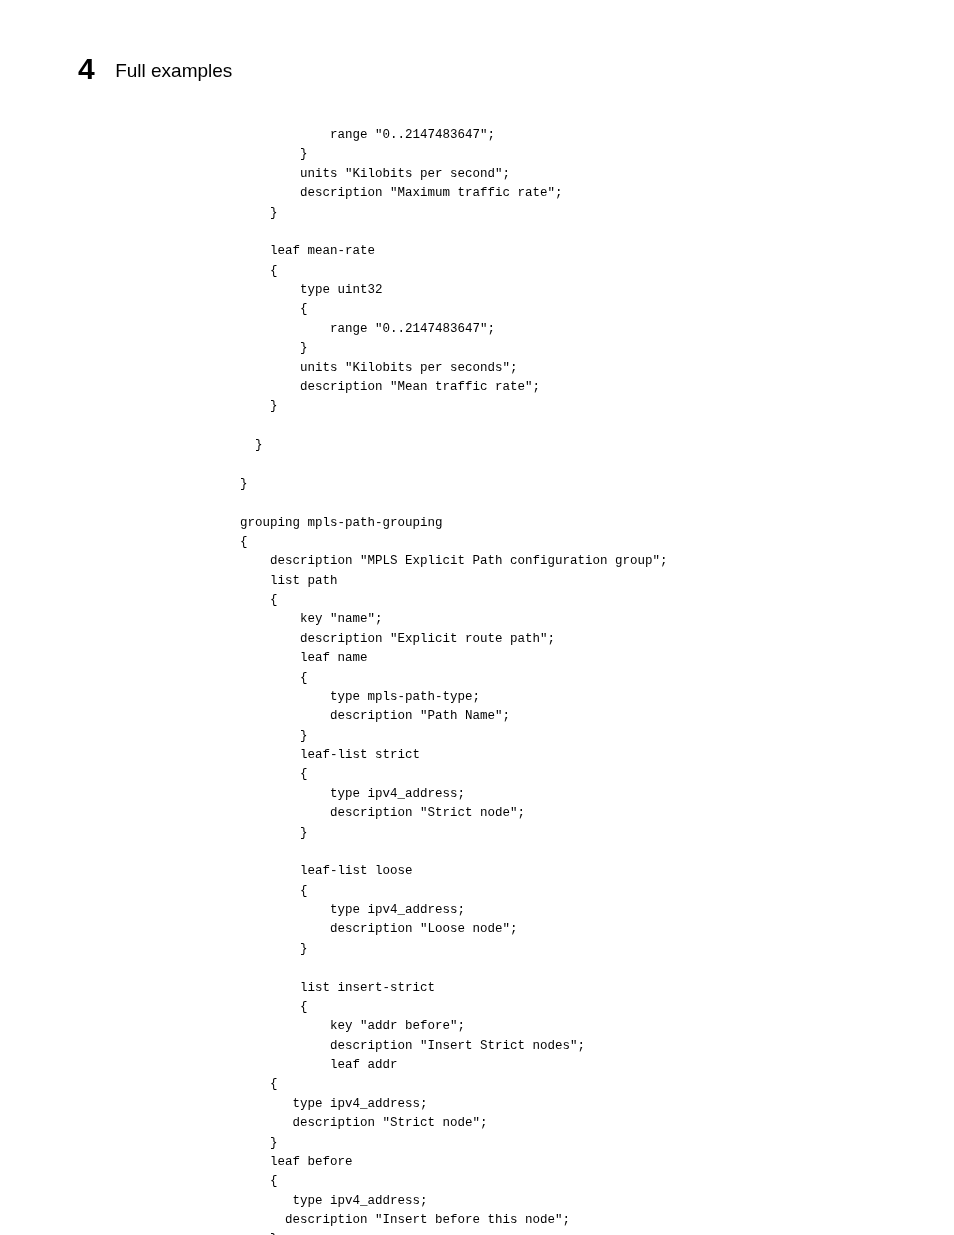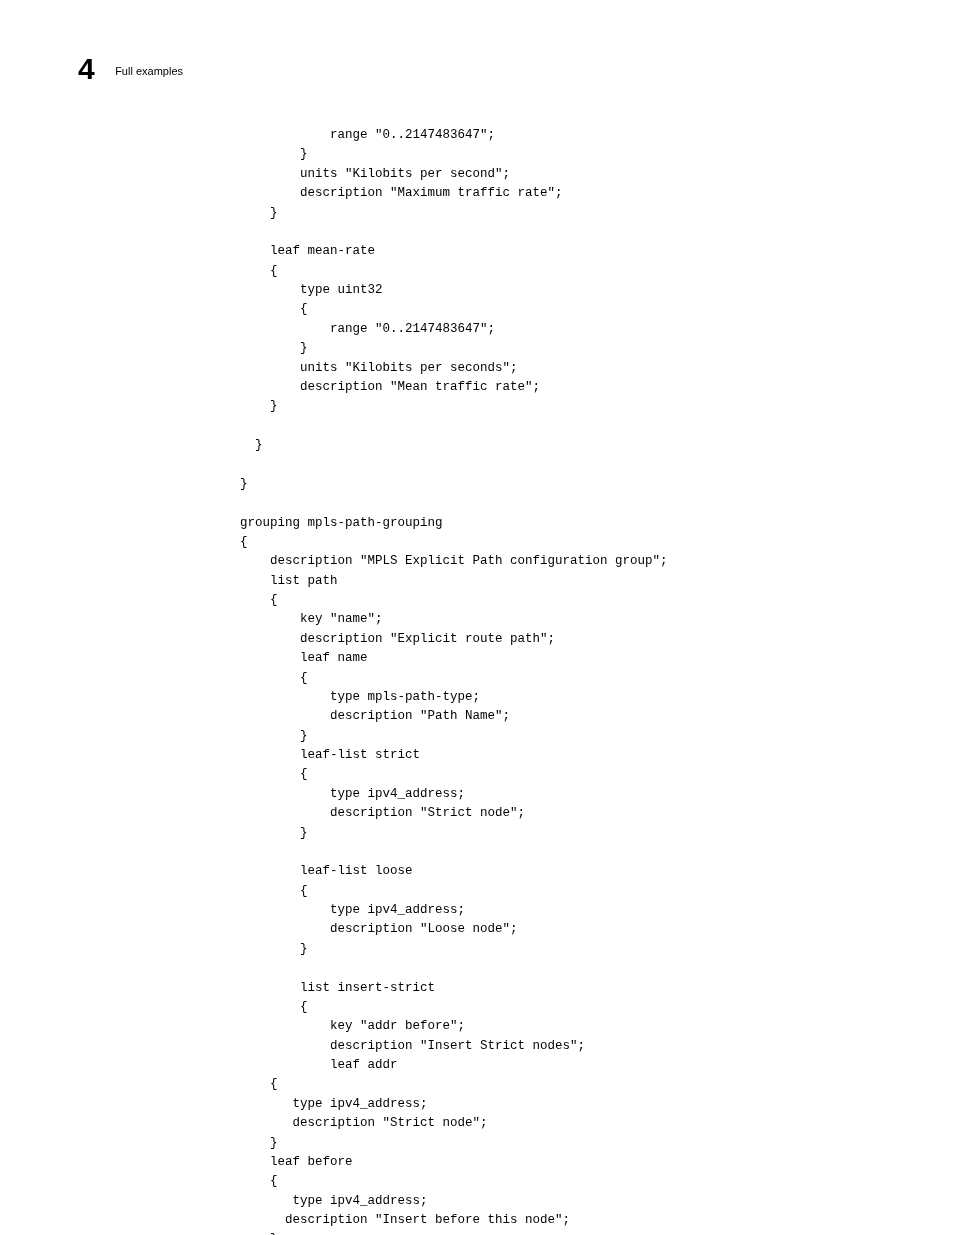--- a/index.html
+++ b/index.html
@@ -23,21 +23,21 @@
   }
   .chapter-num {
     font-family: Arial, Helvetica, sans-serif;
     font-size: 30px;
     font-weight: 700;
     display: inline-block;
     vertical-align: middle;
   }
   .chapter-title {
     font-family: Arial, Helvetica, sans-serif;
-    font-size: 11px;
+    font-size: 19px;
     font-weight: 400;
     display: inline-block;
     vertical-align: middle;
     margin-left: 16px;
     position: relative;
     top: 2px;
   }
   .code-block {
     font-family: "Courier New", Courier, monospace;
     font-size: 12.5px;

